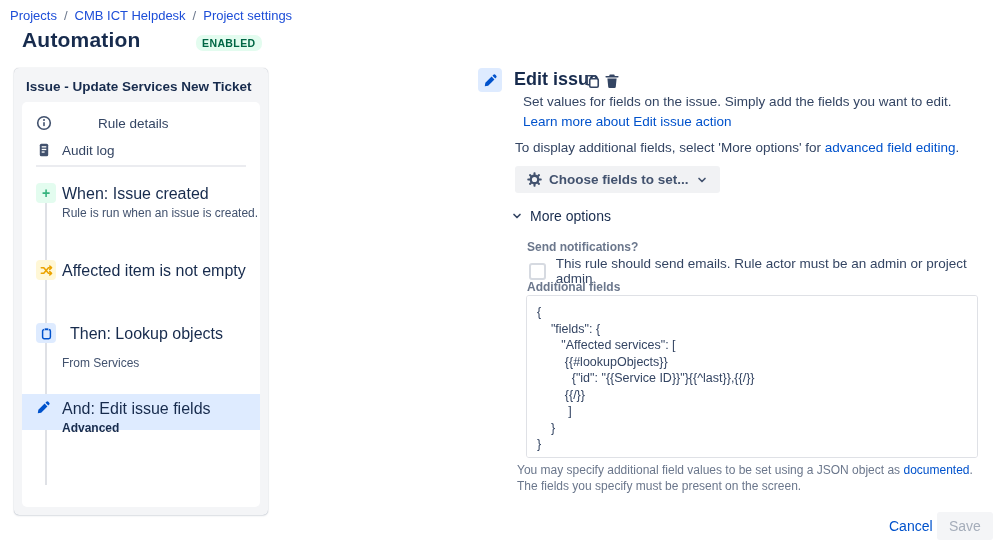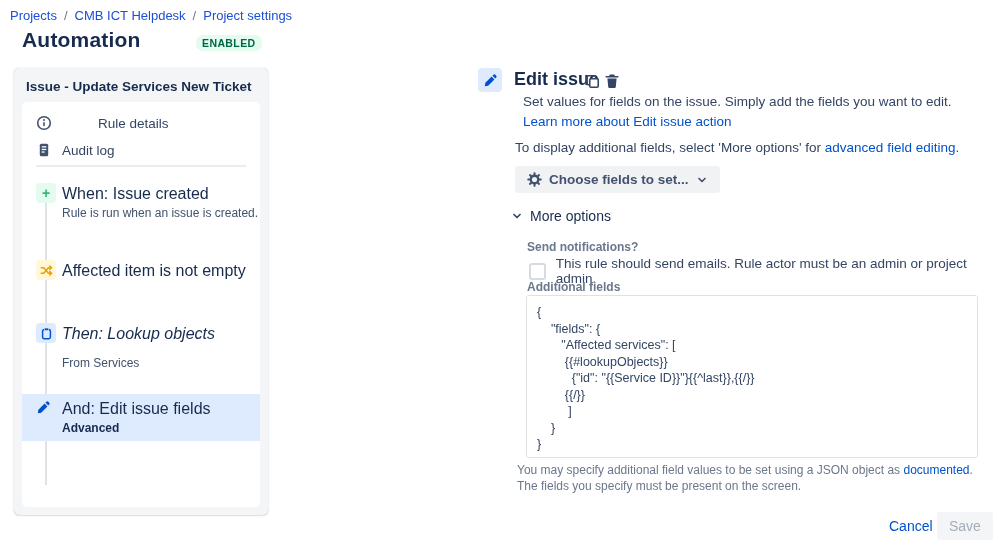--- a/index.html
+++ b/index.html
@@ -26,21 +26,21 @@
   .nav-row{display:flex;align-items:center;gap:10px;height:22px;cursor:pointer;}
   .nav-label{font-size:13.5px;color:#344563;}
   .card-divider{left:14px;top:63px;width:210px;border-top:2px solid #EBECF0;}
   .comp-tile{width:20px;height:20px;border-radius:4px;display:flex;align-items:center;justify-content:center;
              box-sizing:border-box;}
   .tile-green{background:#E3FCEF;color:#36B37E;font-size:14px;font-weight:700;line-height:1;}
   .tile-amber{background:#FFF7D6;}
   .tile-blue{background:#DEEBFF;}
   .comp-title{font-size:16px;color:#172B4D;}
   .comp-sub{font-size:12px;color:#42526E;}
-  .selected-row{left:0;top:292px;width:238px;height:47px;background:#DEEBFF;cursor:pointer;}
+  .selected-row{left:0;top:292px;width:238px;height:36px;background:#DEEBFF;cursor:pointer;}
   .adv{font-size:12px;font-weight:700;color:#172B4D;}
   .add-circle{width:12px;height:12px;border:2px solid #C1C7D0;border-radius:50%;background:#fff;}
   
   .action-tile{left:478px;top:68px;width:24px;height:24px;background:#DEEBFF;border-radius:4px;
                display:flex;align-items:center;justify-content:center;}
   .panel-title{left:514px;top:69px;font-size:18px;font-weight:700;color:#172B4D;}
   .icon-btn{background:none;border:none;padding:0;cursor:pointer;line-height:0;}
   .para{width:465px;font-size:13.5px;line-height:19.5px;color:#344563;}
   .link{color:#0052CC;cursor:pointer;text-decoration:none;}
   .choose-btn{left:515px;top:166px;height:27px;display:inline-flex;align-items:center;gap:7px;
@@ -127,21 +127,21 @@
       <span class="abs comp-title" style="left:40px;top:160px;">Affected item is not empty</span>
     </div>
 
     <div>
       <span class="abs comp-tile tile-blue" style="left:14px;top:221px;">
         <svg width="13" height="13" viewBox="0 0 16 16">
           <rect x="3.2" y="3" width="9.6" height="11.4" rx="2" fill="none" stroke="#0052CC" stroke-width="1.8"></rect>
           <rect x="5.5" y="1.2" width="5" height="3.2" rx="1" fill="#0052CC" stroke="#DEEBFF" stroke-width="0.9"></rect>
         </svg>
       </span>
-      <span class="abs comp-title" style="left:40px;top:223px;font-style:italic;">Then: Lookup objects</span>
+      <span class="abs comp-title" style="left:48px;top:223px;">Then: Lookup objects</span>
       <span class="abs comp-sub" style="left:40px;top:254px;">From Services</span>
     </div>
 
     <div class="abs selected-row">
       <span class="abs" style="left:14px;top:6px;">
         <svg width="15" height="15" viewBox="0 0 16 16" fill="#0052CC">
           <path d="M11.1 1.9a1.5 1.5 0 0 1 2.1 0l.9.9a1.5 1.5 0 0 1 0 2.1l-1 1-3-3zM9.2 3.8l3 3-6.7 6.7-3.6.6.6-3.6z"></path>
         </svg>
       </span>
       <span class="abs comp-title" style="left:40px;top:6px;">And: Edit issue fields</span>

